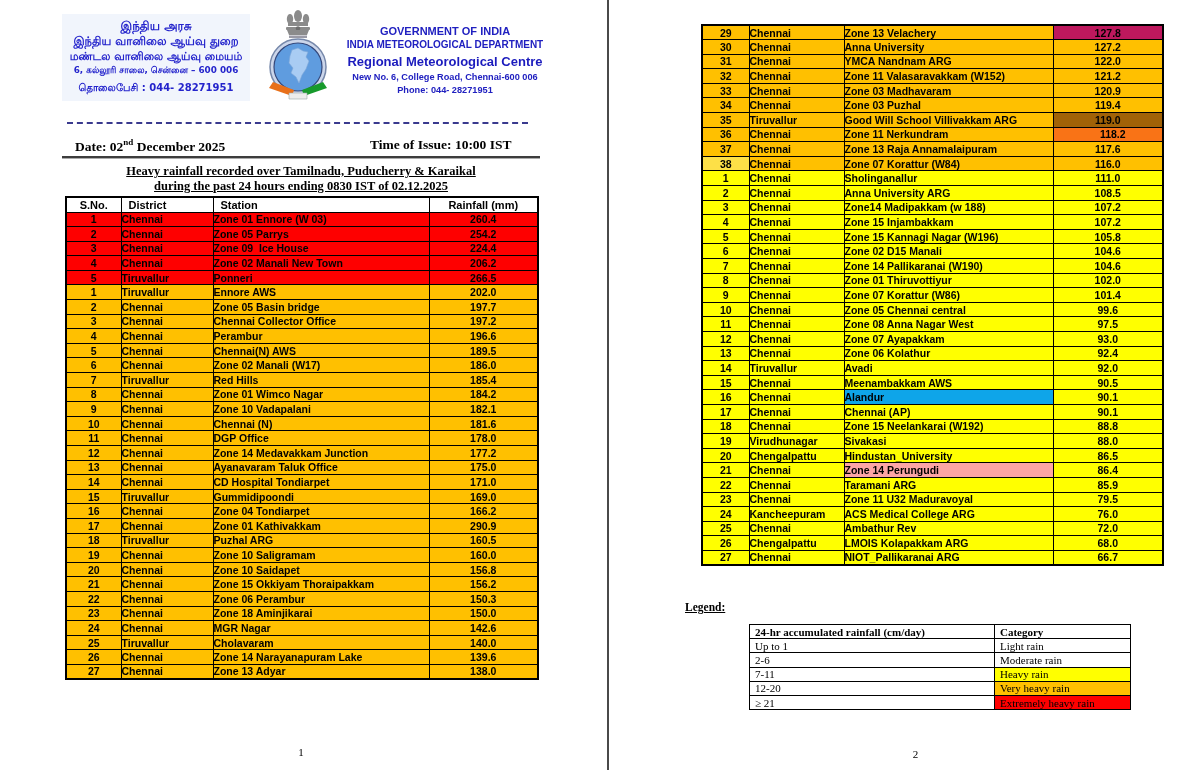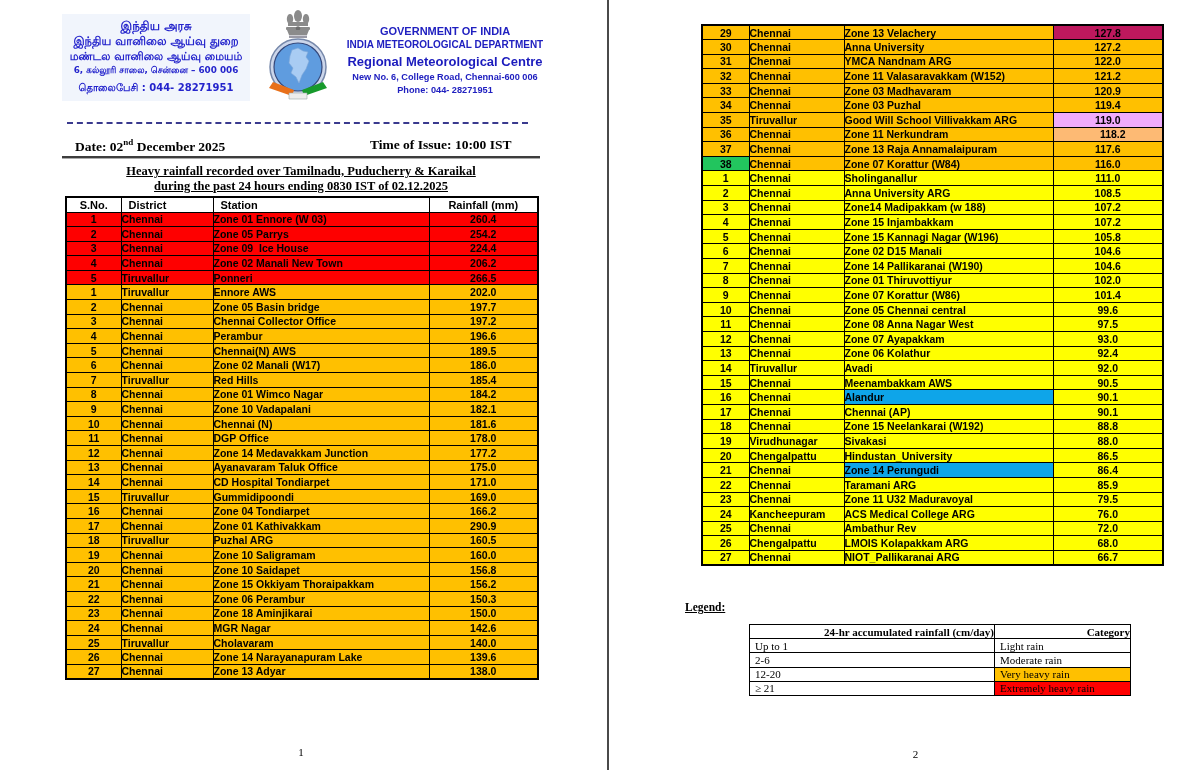--- a/index.html
+++ b/index.html
@@ -71,21 +71,21 @@
 
   
   .legend-label { position: absolute; left: 76px; top: 601px;
     font-family: "Liberation Serif", serif; font-weight: bold; font-size: 11.5px; text-decoration: underline; color: #000; }
   #legend-table { position: absolute; left: 140px; top: 624px; width: 381px;
     border-collapse: collapse; table-layout: fixed; border: 1.5px solid #000; }
   #legend-table td, #legend-table th {
     border: 1px solid #000; height: 14.2px; padding: 0 0 0 5px; overflow: hidden;
     font-family: "Liberation Serif", serif; font-size: 11px; text-align: left; color: #000; vertical-align: middle;
   }
-  #legend-table th { font-weight: bold; font-size: 11px; text-align: right; }
+  #legend-table th { font-weight: bold; font-size: 11px; }
 </style>
 </head>
 <body>
 
 <div id="screen">
 
   <div class="page" id="page1">
 
     <div class="tamil-block">
       <div class="tamil-l1">இந்திய அரசு</div>
@@ -400,36 +400,36 @@
           <tr>
             <td class="c-sno" style="background: rgb(255, 192, 0);">34</td>
             <td class="c-district" style="background: rgb(255, 192, 0);">Chennai</td>
             <td class="c-station" style="background: rgb(255, 192, 0);">Zone 03 Puzhal</td>
             <td class="c-rain" style="background: rgb(255, 192, 0);">119.4</td>
           </tr>
           <tr>
             <td class="c-sno" style="background: rgb(255, 192, 0);">35</td>
             <td class="c-district" style="background: rgb(255, 192, 0);">Tiruvallur</td>
             <td class="c-station" style="background: rgb(255, 192, 0);">Good Will School Villivakkam ARG</td>
-            <td class="c-rain" style="background: #f0abfc;">119.0</td>
+            <td class="c-rain" style="background: #a16207;">119.0</td>
           </tr>
           <tr>
             <td class="c-sno" style="background: rgb(255, 192, 0);">36</td>
             <td class="c-district" style="background: rgb(255, 192, 0);">Chennai</td>
             <td class="c-station" style="background: rgb(255, 192, 0);">Zone 11 Nerkundram</td>
-            <td class="c-rain" style="background: #fdba74; padding-left: 10px;">118.2</td>
+            <td class="c-rain" style="background: #f97316; padding-left: 10px;">118.2</td>
           </tr>
           <tr>
             <td class="c-sno" style="background: rgb(255, 192, 0);">37</td>
             <td class="c-district" style="background: rgb(255, 192, 0);">Chennai</td>
             <td class="c-station" style="background: rgb(255, 192, 0);">Zone 13 Raja Annamalaipuram</td>
             <td class="c-rain" style="background: rgb(255, 192, 0);">117.6</td>
           </tr>
           <tr>
-            <td class="c-sno" style="background: #22c55e;">38</td>
+            <td class="c-sno" style="background: #fde047;">38</td>
             <td class="c-district" style="background: rgb(255, 192, 0);">Chennai</td>
             <td class="c-station" style="background: rgb(255, 192, 0);">Zone 07 Korattur (W84)</td>
             <td class="c-rain" style="background: rgb(255, 192, 0);">116.0</td>
           </tr>
           <tr>
             <td class="c-sno" style="background: rgb(255, 255, 0);">1</td>
             <td class="c-district" style="background: rgb(255, 255, 0);">Chennai</td>
             <td class="c-station" style="background: rgb(255, 255, 0);">Sholinganallur</td>
             <td class="c-rain" style="background: rgb(255, 255, 0);">111.0</td>
           </tr>
@@ -543,21 +543,21 @@
           </tr>
           <tr>
             <td class="c-sno" style="background: rgb(255, 255, 0);">20</td>
             <td class="c-district" style="background: rgb(255, 255, 0);">Chengalpattu</td>
             <td class="c-station" style="background: rgb(255, 255, 0);">Hindustan_University</td>
             <td class="c-rain" style="background: rgb(255, 255, 0);">86.5</td>
           </tr>
           <tr>
             <td class="c-sno" style="background: rgb(255, 255, 0);">21</td>
             <td class="c-district" style="background: rgb(255, 255, 0);">Chennai</td>
-            <td class="c-station" style="background: #0ea5e9;">Zone 14 Perungudi</td>
+            <td class="c-station" style="background: #fca5a5;">Zone 14 Perungudi</td>
             <td class="c-rain" style="background: rgb(255, 255, 0);">86.4</td>
           </tr>
           <tr>
             <td class="c-sno" style="background: rgb(255, 255, 0);">22</td>
             <td class="c-district" style="background: rgb(255, 255, 0);">Chennai</td>
             <td class="c-station" style="background: rgb(255, 255, 0);">Taramani ARG</td>
             <td class="c-rain" style="background: rgb(255, 255, 0);">85.9</td>
           </tr>
           <tr>
             <td class="c-sno" style="background: rgb(255, 255, 0);">23</td>
@@ -608,20 +608,24 @@
       <tbody id="legend-body">
           <tr>
             <td>Up to 1</td>
             <td>Light rain</td>
           </tr>
           <tr>
             <td>2-6</td>
             <td>Moderate rain</td>
           </tr>
           <tr>
+            <td>7-11</td>
+            <td style="background: rgb(255, 255, 0);">Heavy rain</td>
+          </tr>
+          <tr>
             <td>12-20</td>
             <td style="background: rgb(255, 192, 0);">Very heavy rain</td>
           </tr>
           <tr>
             <td>≥ 21</td>
             <td style="background: rgb(254, 0, 0);">Extremely heavy rain</td>
           </tr>
         </tbody>
     </table>
 

